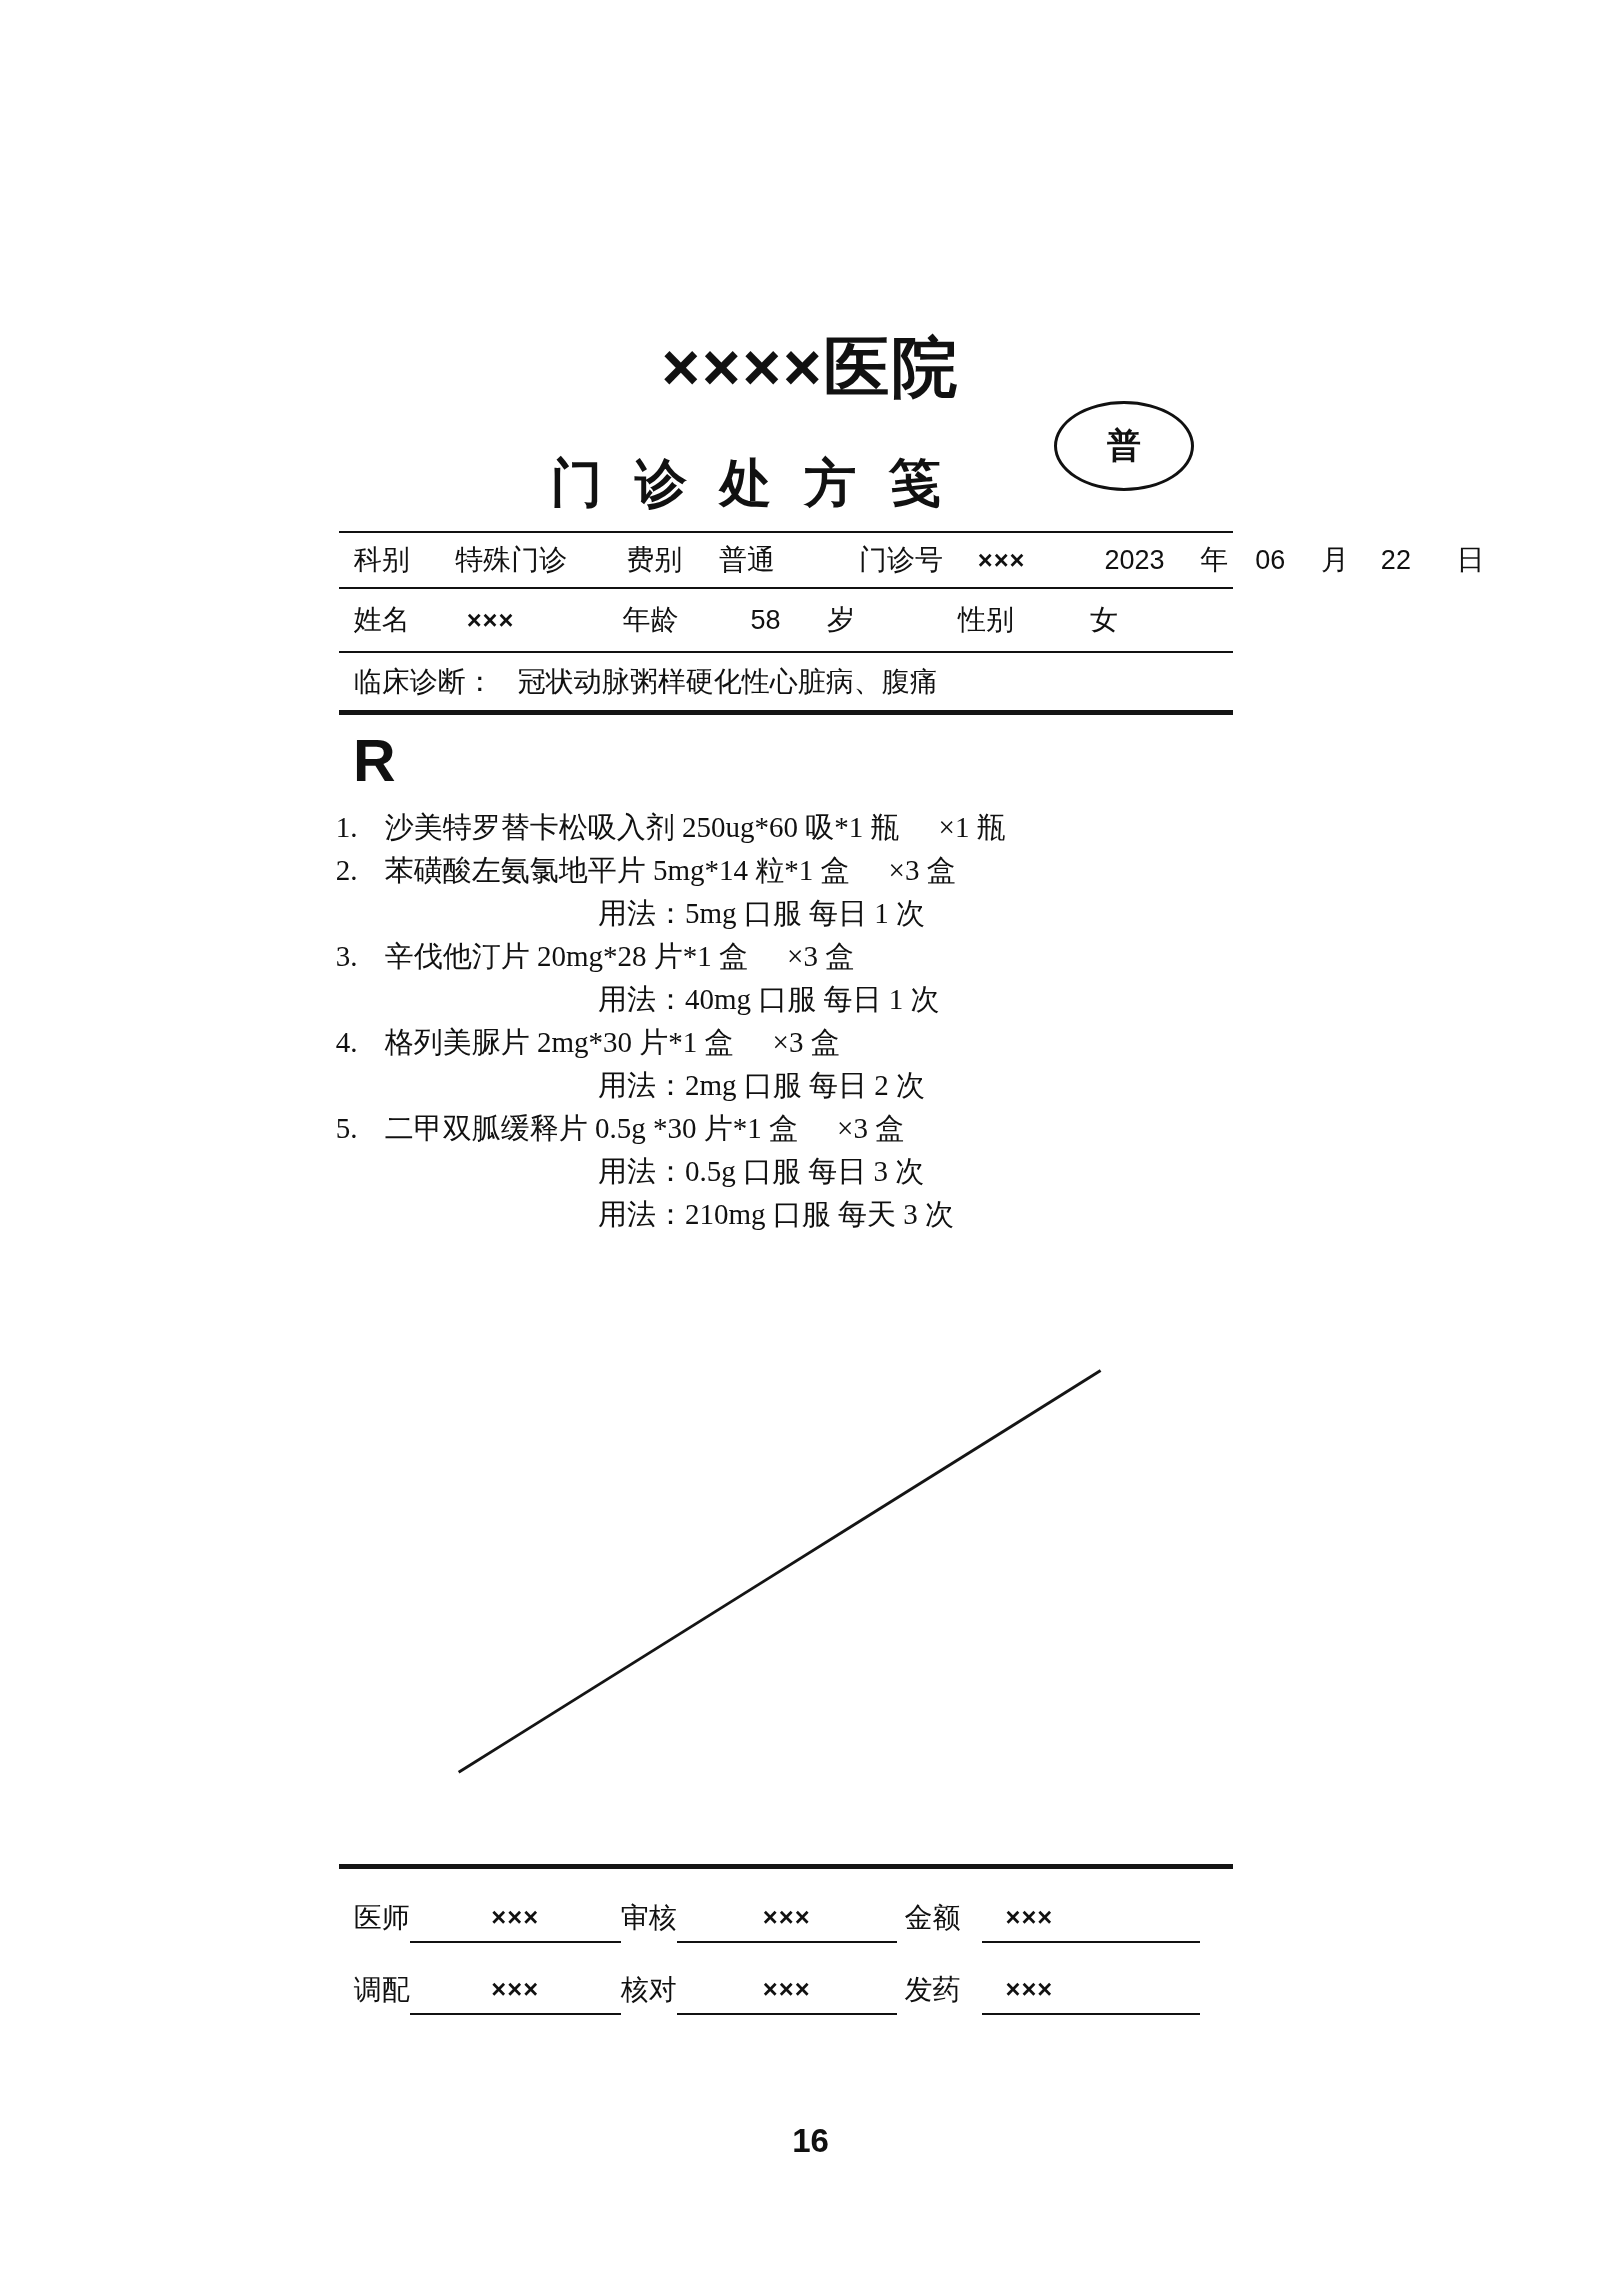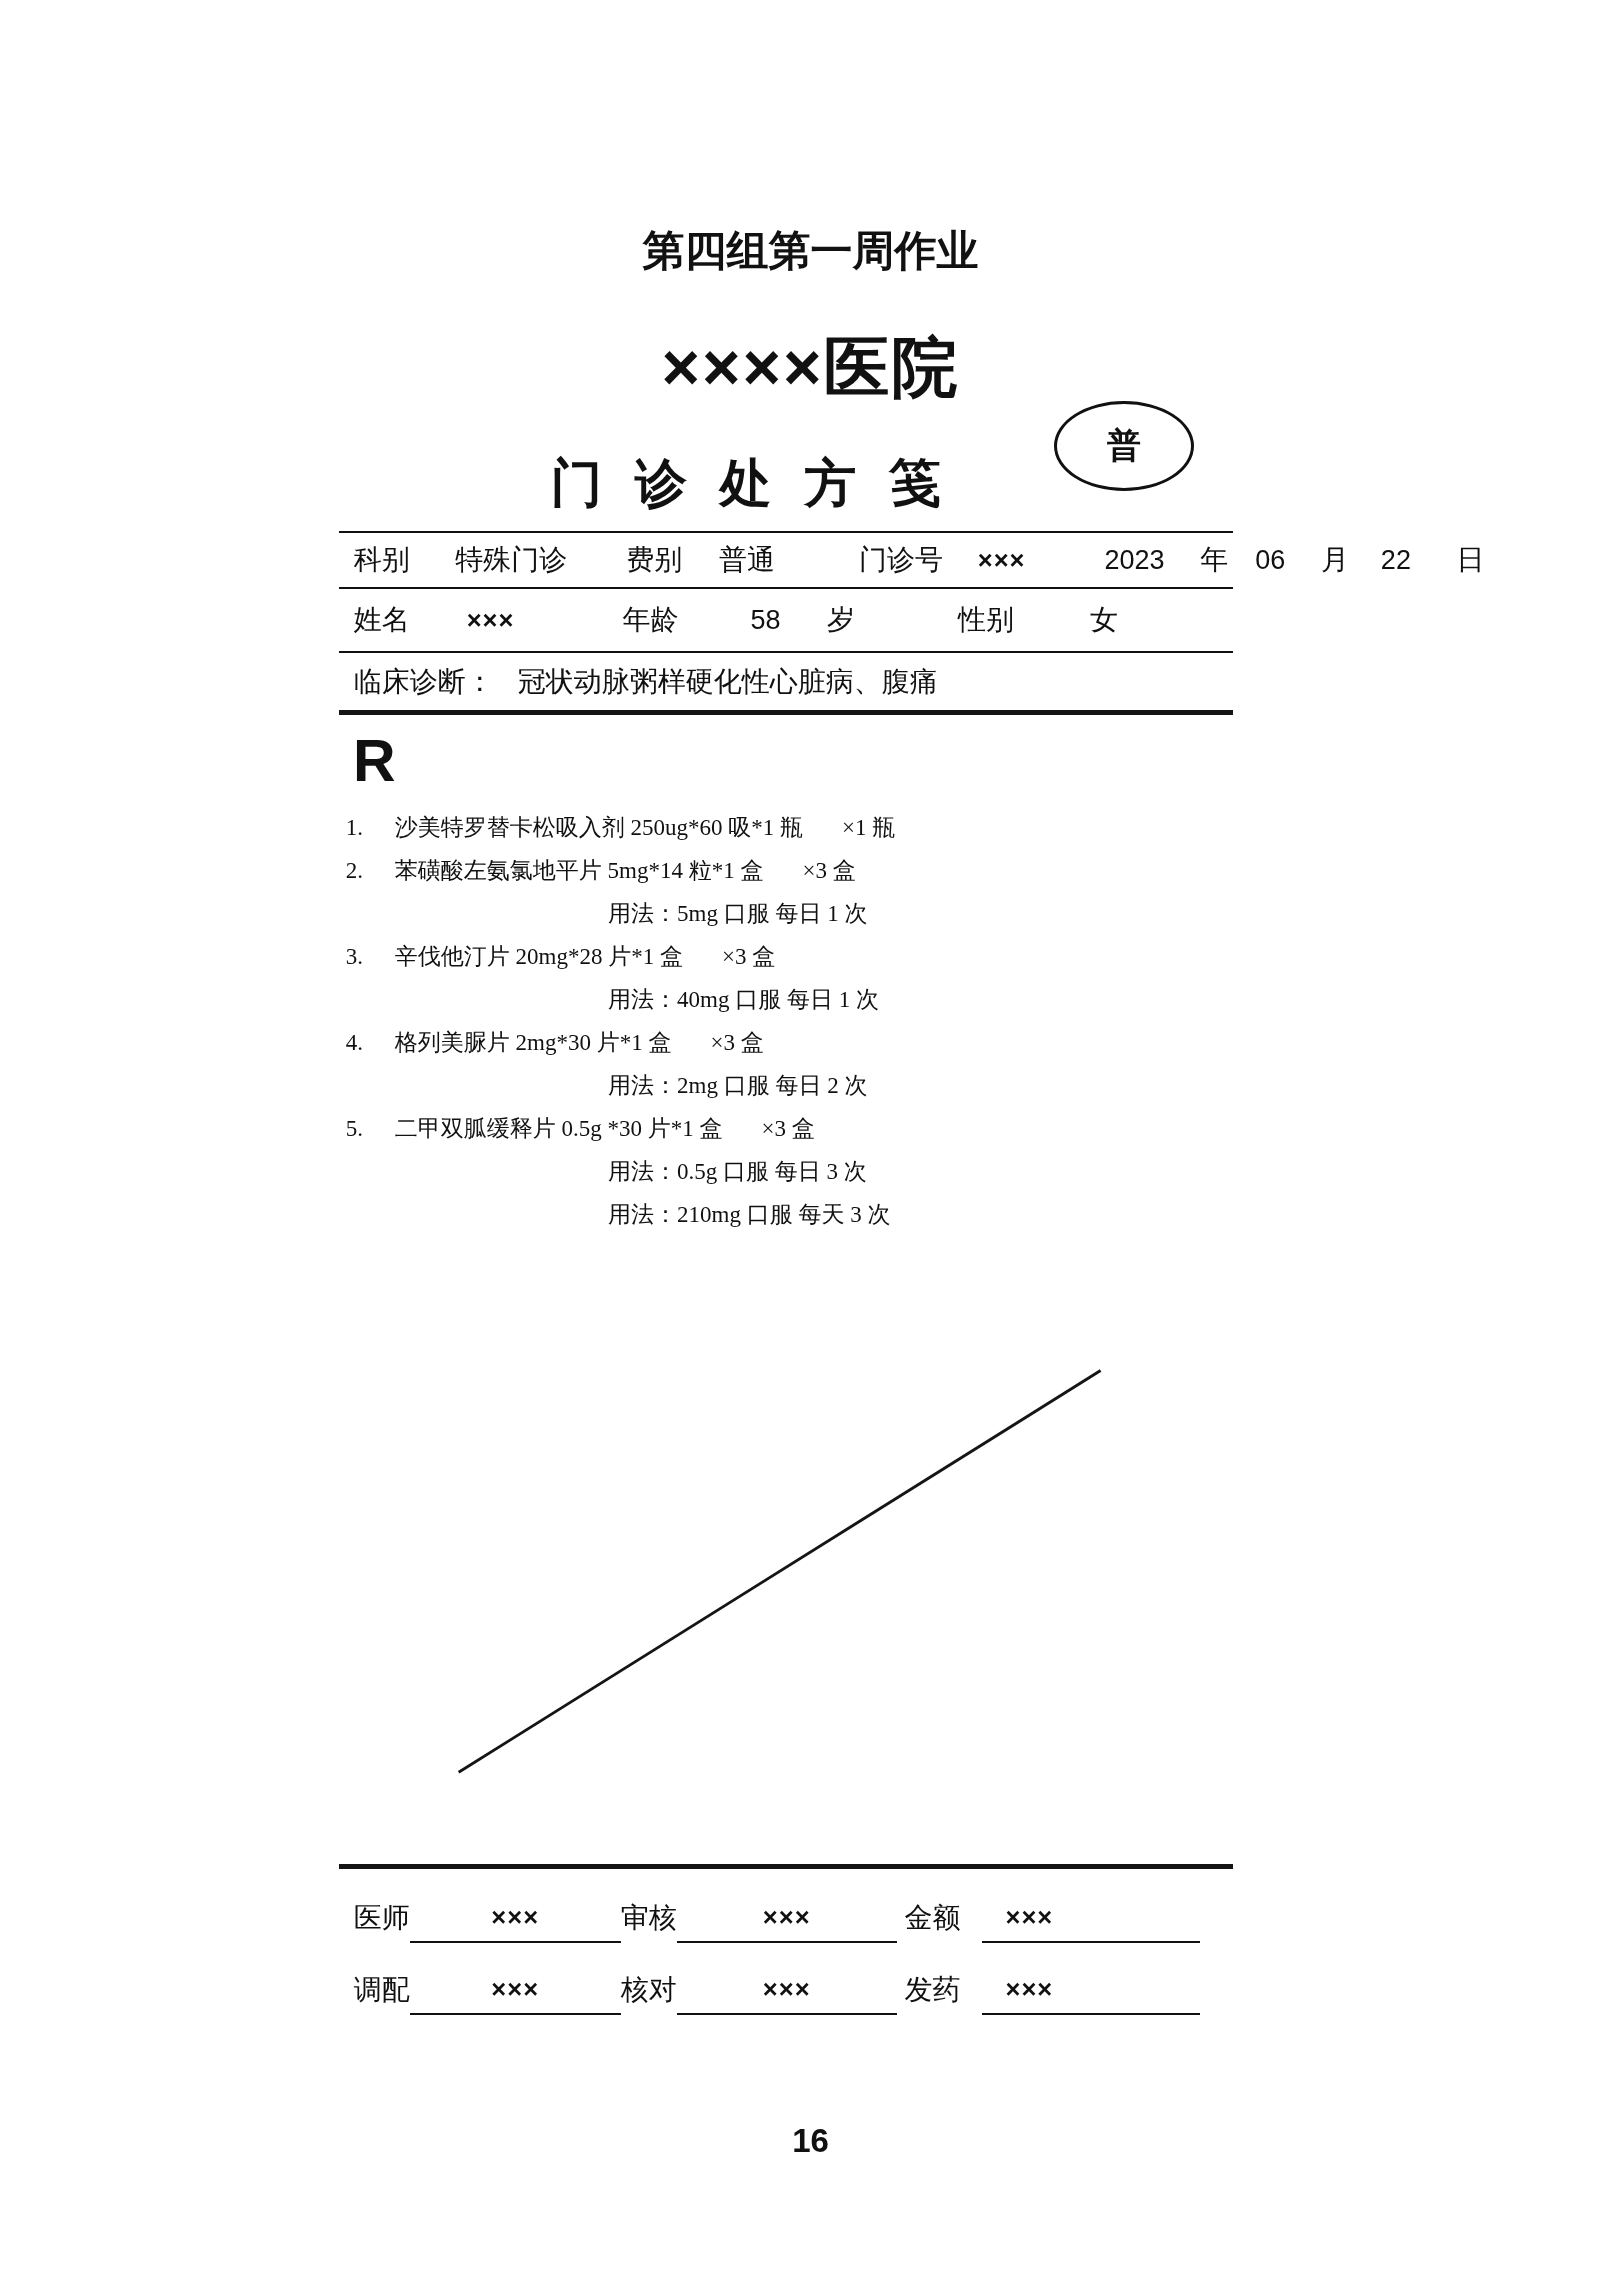--- a/index.html
+++ b/index.html
@@ -61,22 +61,22 @@
   .ml36{margin-left:35px}.ml49{margin-left:48px}.ml53{margin-left:52px}
   .ml56{margin-left:55px}.ml61{margin-left:60px}.ml81{margin-left:79px}
   .ml86{margin-left:84px}
 
   .rx-symbol{
     position:absolute;left:353px;top:727px;
     font-size:59px;font-weight:600;
     font-family:"Liberation Sans","DejaVu Sans",sans-serif;
   }
   .rx-list{
-    position:absolute;left:334px;top:806px;width:941px;
-    font-size:23px;
+    position:absolute;left:324px;top:806px;width:941px;
+    font-size:29px;
   }
   .rx-line{height:43px;line-height:43px;white-space:nowrap;}
   .rx-num{display:inline-block;margin-left:11.8px;width:49px;}
   .rx-qty{margin-left:39px;}
   .rx-usage{height:43px;line-height:43px;padding-left:274px;white-space:nowrap;}
 
   .slash-svg{position:absolute;left:0;top:0;width:1621px;height:2293px;}
 
   .bottom-rule{
     position:absolute;left:339px;top:1864px;width:894px;height:4.9px;
@@ -107,21 +107,20 @@
     text-align:center;font-size:33px;
     font-family:"Liberation Sans","DejaVu Sans",sans-serif;
     font-weight:bold;
   }
 </style>
 </head>
 <body>
 
 <div class="page">
 
-  <div class="assignment-title">第四组第一周作业</div>
 
   <div class="hospital-title">××××医院</div>
 
   <div class="form-title">门 诊 处 方 笺</div>
 
   <div class="stamp">
     <span>普</span>
   </div>
 
   <div class="info-table">

